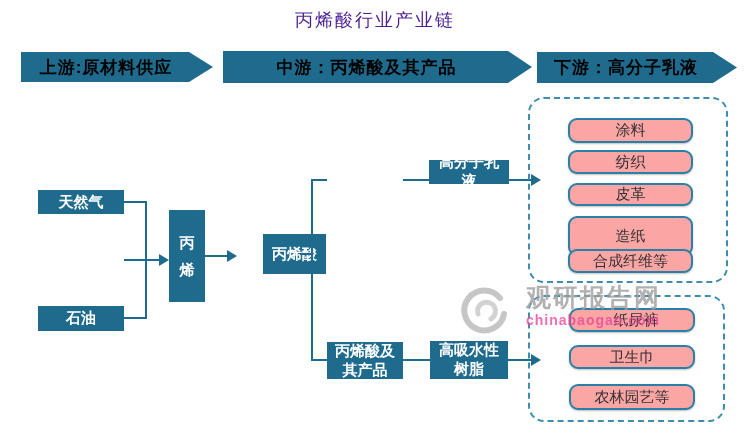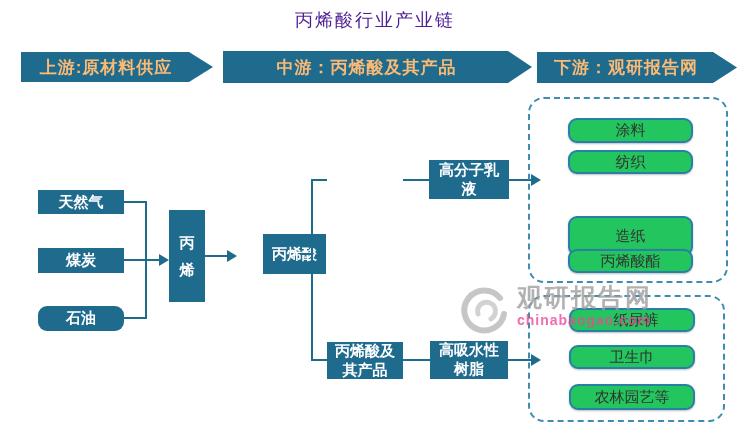--- a/index.html
+++ b/index.html
@@ -6,21 +6,21 @@
   #stage{
     position:relative;width:750px;height:436px;background:#fff;overflow:hidden;
     font-family:"Liberation Sans",sans-serif;
   }
   .title{
     position:absolute;left:0;top:8px;width:750px;text-align:center;
     font-family:"DejaVu Serif",serif;font-size:18px;color:#4c1d95;letter-spacing:2px;
   }
   
   .stage-arrow{
-    position:absolute;background:#1E6B8E;color:#fdba74;
+    position:absolute;background:#1E6B8E;color:#000000;
     display:flex;align-items:center;justify-content:center;
     font-size:17px;font-weight:bold;letter-spacing:1px;
     clip-path:polygon(0 0,calc(100% - 24px) 0,100% 50%,calc(100% - 24px) 100%,0 100%);
     padding-right:22px;box-sizing:border-box;
   }
   
   .node{
     position:absolute;background:#1E6B8E;color:#fff;
     display:flex;align-items:center;justify-content:center;
     font-size:15px;font-weight:bold;text-align:center;line-height:1.25;
@@ -32,53 +32,52 @@
   .arrowhead{
     position:absolute;width:0;height:0;
     border-left:10px solid #1E6B8E;border-top:6px solid transparent;border-bottom:6px solid transparent;
   }
   
   .dashed-group{
     position:absolute;border:2px dashed #3E8CB0;border-radius:16px;box-sizing:border-box;
   }
   
   .item-box{
-    position:absolute;background:#22c55e;border:2px solid #2980A6;border-radius:9px;
+    position:absolute;background:#fca5a5;border:2px solid #2980A6;border-radius:9px;
     box-sizing:border-box;display:flex;align-items:center;justify-content:center;
     font-size:15px;color:#333;box-shadow:0 1px 2px rgba(0,0,0,.25);
     font-family:"DejaVu Serif",serif;
   }
   
   .watermark{position:absolute;left:458px;top:284px;z-index:20;display:flex;align-items:flex-start;opacity:.8;}
-  .wm-text-block{margin-left:7px;}
+  .wm-text-block{margin-left:16px;}
   .wm-name{font-size:25px;font-weight:bold;color:#9e9e9e;letter-spacing:2px;line-height:1.1;}
   .wm-domain{font-size:14px;font-weight:bold;color:#ec4899;letter-spacing:1px;}
 </style>
 </head>
 <body>
 
 <div id="stage">
 
   <div class="title">丙烯酸行业产业链</div>
 
   <div class="stage-arrow" style="left:21px;top:52px;width:192px;height:30px;">上游:原材料供应</div>
   <div class="stage-arrow" style="left:223px;top:51px;width:309px;height:32px;">中游：丙烯酸及其产品</div>
-  <div class="stage-arrow" style="left:537px;top:52px;width:200px;height:31px;">下游：观研报告网</div>
+  <div class="stage-arrow" style="left:537px;top:52px;width:200px;height:31px;">下游：高分子乳液</div>
 
   <div class="node" style="left:38px;top:190px;width:86px;height:24px;">天然气</div>
-  <div class="node" style="left:38px;top:248px;width:86px;height:25px;">煤炭</div>
-  <div class="node" style="left:38px;top:306px;width:86px;height:25px;border-radius:9px;">石油</div>
+  <div class="node" style="left:38px;top:306px;width:86px;height:25px;">石油</div>
 
   <div class="node" style="left:169px;top:210px;width:36px;height:92px;">
     <span class="vert-text">丙烯</span>
   </div>
 
   <div class="node" style="left:237px;top:234px;width:63px;height:40px;margin-left:26px;">丙烯酸</div>
 
-  <div class="node" style="left:429px;top:160px;width:80px;height:39px;">
+  <div class="node" style="left:429px;top:160px;width:80px;height:24px;">
     <span class="wrapcell">高分子乳液</span>
   </div>
 
   <div class="node" style="left:327px;top:342px;width:76px;height:37px;">
     <span class="wrapcell">丙烯酸及其产品</span>
   </div>
   <div class="node" style="left:430px;top:341px;width:78px;height:38px;">
     <span class="wrapcell">高吸水性树脂</span>
   </div>
 
@@ -102,22 +101,23 @@
   <div class="line" style="left:509px;top:179px;width:23px;height:2px;"></div>
   <div class="arrowhead" style="left:531px;top:174px;"></div>
   <div class="line" style="left:508px;top:359px;width:24px;height:2px;"></div>
   <div class="arrowhead" style="left:531px;top:354px;"></div>
 
   <div class="dashed-group" style="left:528px;top:97px;width:200px;height:186px;"></div>
   <div class="dashed-group" style="left:528px;top:295px;width:197px;height:127px;"></div>
 
   <div class="item-box" style="left:568px;top:118px;width:125px;height:25px;">涂料</div>
   <div class="item-box" style="left:568px;top:150px;width:125px;height:24px;">纺织</div>
+  <div class="item-box" style="left:568px;top:183px;width:125px;height:23px;">皮革</div>
   <div class="item-box" style="left:568px;top:216px;width:125px;height:40px;">造纸</div>
-  <div class="item-box" style="left:568px;top:249px;width:125px;height:24px;">丙烯酸酯</div>
+  <div class="item-box" style="left:568px;top:249px;width:125px;height:24px;">合成纤维等</div>
 
   <div class="item-box" style="left:569px;top:308px;width:126px;height:24px;padding-left:8px;">纸尿裤</div>
   <div class="item-box" style="left:569px;top:345px;width:126px;height:24px;">卫生巾</div>
   <div class="item-box" style="left:569px;top:384px;width:126px;height:26px;">农林园艺等</div>
 
   <div class="watermark">
     <span>
       <svg width="52" height="52" viewBox="0 0 52 52">
         <path d="M42 14 A20 20 0 1 0 46 30" fill="none" stroke="#b9b9b9" stroke-width="6" stroke-linecap="round"></path>
         <path d="M20 30 a9 9 0 1 1 13 5" fill="none" stroke="#c7c7c7" stroke-width="5" stroke-linecap="round"></path>

